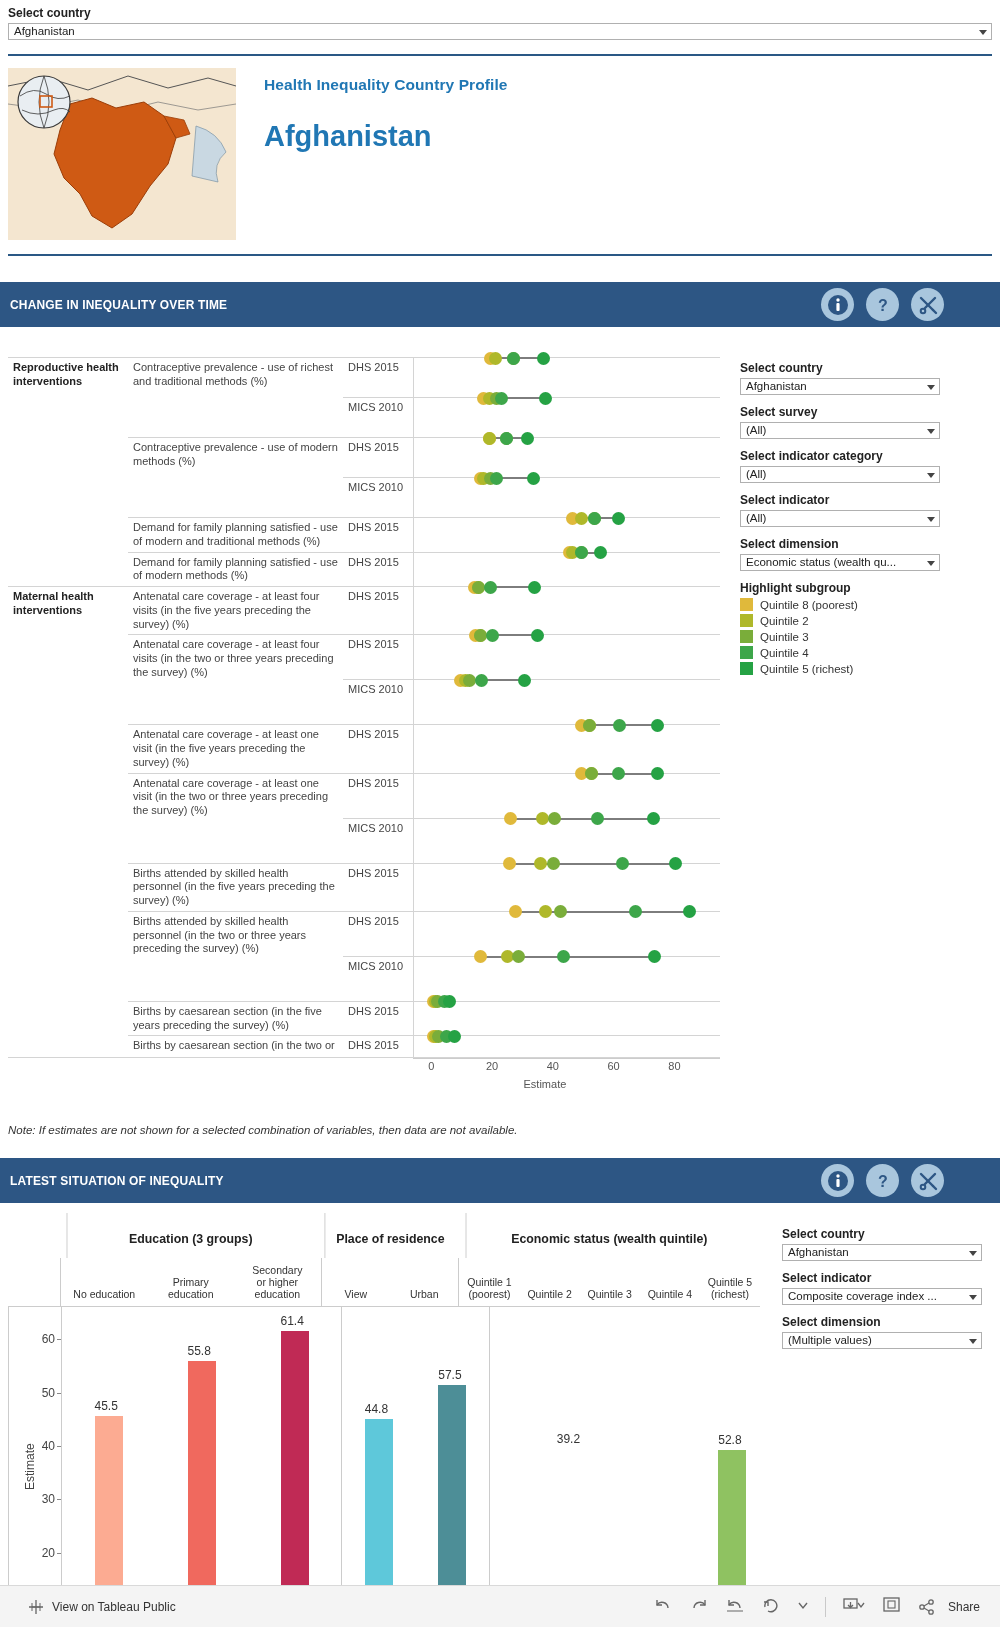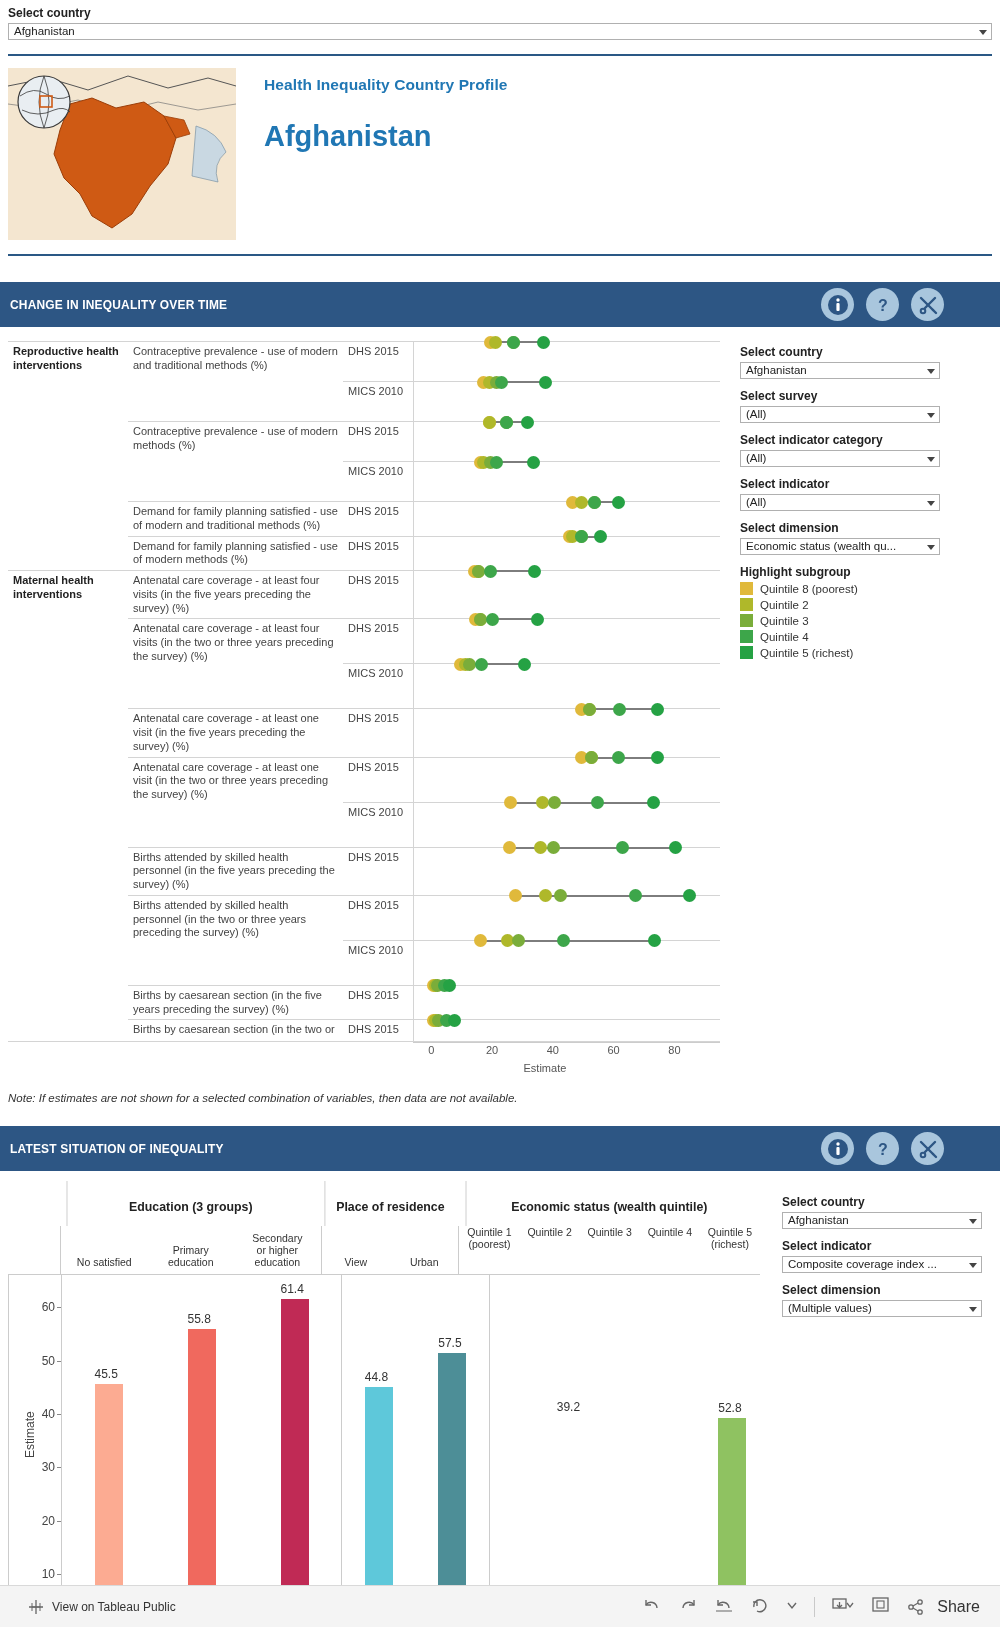--- a/index.html
+++ b/index.html
@@ -39,21 +39,21 @@
   }
   .panel-head .ptitle {
     font-size:13px; font-weight:bold; letter-spacing:.2px;
     transform:scaleX(.92); transform-origin:left center;
   }
   .hdr-icons { position:absolute; right:56px; top:6px; display:flex; gap:12px; }
   .hicon { width:33px; height:33px; border-radius:50%; background:#a9c6dd; display:flex; align-items:center; justify-content:center; color:#fff; font-weight:bold; font-size:17px; }
   .hicon svg { display:block; }
 
   
-  .sec { padding:0 8px; }
+  .sec { padding:16px 8px; }
   .dotwrap { display:flex; margin-top:14px; }
   .dottable { border-collapse:collapse; table-layout:fixed; }
   .dottable td { border:1px solid #d4d4d4; border-left:none; border-right:none; vertical-align:top; padding:3px 5px 3px 5px; font-size:11px; color:#444; line-height:1.25; }
   td.cat { width:120px; font-weight:bold; color:#222; border-right:none; }
   td.ind { width:215px; }
   td.srv { width:70px; }
   td.plot { width:307px; border-left:1px solid #d4d4d4; position:relative; padding:0; }
   .plotrow { position:relative; height:100%; }
   .zeroline { position:absolute; left:3.55%; top:0; bottom:0; border-left:1px dotted #555; }
   .dots { position:absolute; left:0; right:0; top:50%; height:0; }
@@ -88,21 +88,21 @@
   .ytickmark { position:absolute; right:0; width:4px; border-top:1px solid #888; }
   .bargrp { border-left:1px solid #cccccc; display:flex; align-items:flex-end; justify-content:space-around; position:relative; }
   .barcell { position:relative; height:100%; display:flex; flex-direction:column; justify-content:flex-end; align-items:center; }
   .bar { width:28px; }
   .barval { position:absolute; bottom:100%; margin-bottom:3px; font-size:12px; color:#333; white-space:nowrap; }
 
   
   .footer { position:absolute; left:0; right:0; bottom:0; height:42px; background:#f4f4f4; border-top:1px solid #d9d9d9; display:flex; align-items:center; }
   .foot-left { display:flex; align-items:center; padding-left:28px; font-size:12px; color:#333; gap:8px; }
   .foot-right { margin-left:auto; display:flex; align-items:center; gap:16px; padding-right:20px; color:#555; }
-  .fbtn { display:flex; align-items:center; gap:12px; font-size:16px; color:#333; }
+  .fbtn { display:flex; align-items:center; gap:12px; font-size:12px; color:#333; }
   .vdiv { width:1px; height:20px; background:#c9c9c9; }
   .tab-logo { width:16px; height:16px; position:relative; }
 </style>
 </head>
 <body>
 
 <div class="topbar">
   <div class="lbl-bold">Select country</div>
   <div class="dd">
     <span>Afghanistan</span>
@@ -160,21 +160,21 @@
   </div>
 </div>
 
 <div class="sec">
   <div class="dotwrap">
     <div style="width:712px;flex:none;">
       <table class="dottable">
         <tbody id="dotrows">
             <tr style="height:40px">
               <td class="cat" rowspan="6">Reproductive health interventions</td>
-              <td class="ind" rowspan="2">Contraceptive prevalence - use of modern and traditional methods (%)</td>
+              <td class="ind" rowspan="2">Contraceptive prevalence - use of richest and traditional methods (%)</td>
               <td class="srv">DHS 2015</td>
               <td class="plot">
                 <div class="plotrow">
                   <div class="zeroline" style="left:5.9405940594059405%"></div>
                   <div class="dots">
                     <div class="conn" style="left:25.247524752475247%;width:17.326732673267326%"></div>
                     <div class="dot" style="left:25.247524752475247%;background:#e0b93b"></div>
                     <div class="dot" style="left:26.732673267326735%;background:#afb82a"></div>
                     <div class="dot" style="left:32.67326732673268%;background:#7aad3a"></div>
                     <div class="dot" style="left:32.67326732673268%;background:#3da64a"></div>
@@ -536,21 +536,21 @@
         <div style="width:52px;flex:none"></div>
         <div class="gcell" style="width:280px">Education (3 groups)</div>
         <div class="gcell" style="width:148px">Place of residence</div>
         <div class="gcell" style="width:324px">Economic status (wealth quintile)</div>
       </div>
     <div class="subhdr" id="subhdr">
         <div style="width:52px;flex:none"></div>
         <div class="scell" style="width:280px;height:48px;">
           <div style="display:flex;width:100%;justify-content:space-around;align-items:flex-end;height:100%">
             <div style="width:33.333333333333336%">
-              <div>No satisfied</div>
+              <div>No education</div>
             </div>
             <div style="width:33.333333333333336%">
               <div>Primary</div>
               <div>education</div>
             </div>
             <div style="width:33.333333333333336%">
               <div>Secondary</div>
               <div>or higher</div>
               <div>education</div>
             </div>
@@ -560,21 +560,21 @@
           <div style="display:flex;width:100%;justify-content:space-around;align-items:flex-end;height:100%">
             <div style="width:50%">
               <div>View</div>
             </div>
             <div style="width:50%">
               <div>Urban</div>
             </div>
           </div>
         </div>
         <div class="scell" style="width:324px;height:48px;">
-          <div style="display:flex;width:100%;justify-content:space-around;height:100%">
+          <div style="display:flex;width:100%;justify-content:space-around;align-items:flex-end;height:100%">
             <div style="width:20%">
               <div>Quintile 1</div>
               <div>(poorest)</div>
             </div>
             <div style="width:20%">
               <div>Quintile 2</div>
             </div>
             <div style="width:20%">
               <div>Quintile 3</div>
             </div>

